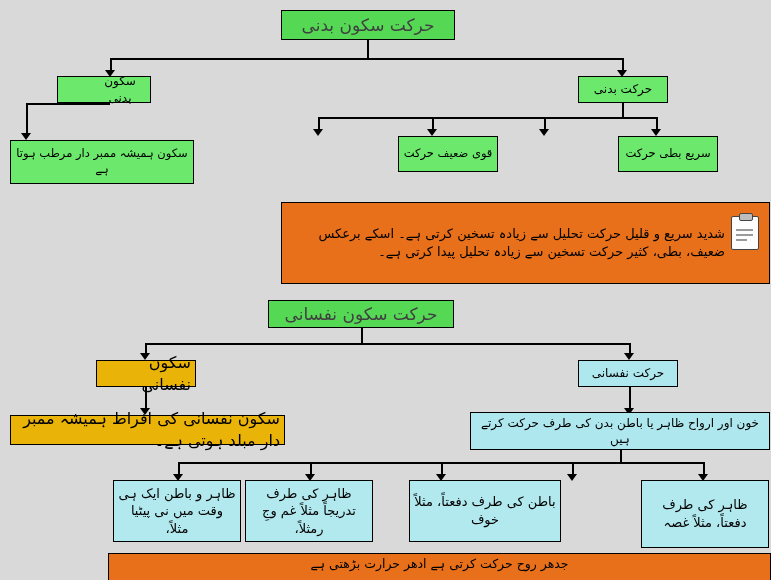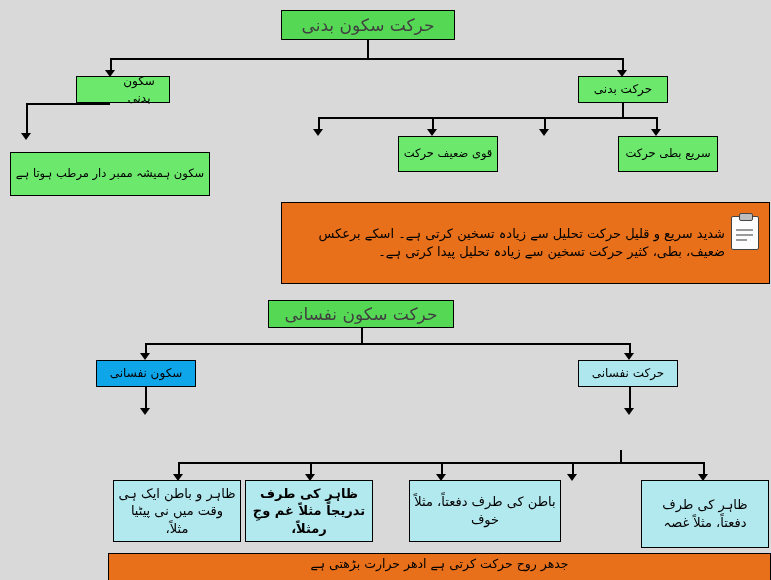--- a/index.html
+++ b/index.html
@@ -51,22 +51,22 @@
   }
   .orange {
     background: #e8701a;
     font-size: 13px;
     color: #000;
     border: 1px solid #000;
     text-align: justify;
     justify-content: flex-start;
   }
   .peach {
-    background: #0ea5e9;
-    font-size: 12px;
+    background: #eab308;
+    font-size: 16px;
     color: #000;
     text-align: right;
   }
   .cyan {
     background: #aee8ee;
     font-size: 12px;
     color: #000;
   }
   .cyan-small {
     background: #b2e9ef;
@@ -140,27 +140,27 @@
   <div class="node title" style="left:281px; top:10px; width:174px; height:30px;">حرکت سکون بدنی</div>
 
   <div class="line vline" style="left:367px; top:40px; height:18px;"></div>
 
   <div class="line hline" style="left:110px; top:58px; width:513px;"></div>
   <div class="line vline" style="left:110px; top:58px; height:14px;"></div>
   <div class="line vline" style="left:622px; top:58px; height:14px;"></div>
   <div class="arrow-down" style="left:105px; top:70px;"></div>
   <div class="arrow-down" style="left:617px; top:70px;"></div>
 
-  <div class="node green" style="left:76px; top:76px; width:94px; height:27px;padding-left:36px;">سکون بدنی</div>
+  <div class="node green" style="left:57px; top:76px; width:94px; height:27px;padding-left:36px;">سکون بدنی</div>
   <div class="node green" style="left:578px; top:76px; width:90px; height:27px;">حرکت بدنی</div>
 
   <div class="line vline" style="left:26px; top:103px; height:33px;"></div>
   <div class="line hline" style="left:26px; top:103px; width:84px;"></div>
   <div class="arrow-down" style="left:21px; top:133px;"></div>
-  <div class="node green-small" style="left:10px; top:152px; width:200px; height:44px;">سکون ہمیشہ ممبر دار مرطب ہوتا ہے</div>
+  <div class="node green-small" style="left:10px; top:140px; width:184px; height:44px;">سکون ہمیشہ ممبر دار مرطب ہوتا ہے</div>
 
   <div class="line vline" style="left:622px; top:103px; height:14px;"></div>
   <div class="line hline" style="left:318px; top:117px; width:338px;"></div>
   <div class="line vline" style="left:318px; top:117px; height:16px;"></div>
   <div class="line vline" style="left:432px; top:117px; height:16px;"></div>
   <div class="line vline" style="left:544px; top:117px; height:16px;"></div>
   <div class="line vline" style="left:656px; top:117px; height:16px;"></div>
   <div class="arrow-down" style="left:313px; top:129px;"></div>
   <div class="arrow-down" style="left:427px; top:129px;"></div>
   <div class="arrow-down" style="left:539px; top:129px;"></div>
@@ -183,37 +183,39 @@
   <div class="line vline" style="left:145px; top:343px; height:13px;"></div>
   <div class="line vline" style="left:629px; top:343px; height:13px;"></div>
   <div class="arrow-down" style="left:140px; top:353px;"></div>
   <div class="arrow-down" style="left:624px; top:353px;"></div>
 
   <div class="node peach" style="left:96px; top:360px; width:100px; height:27px;">سکون نفسانی</div>
   <div class="node cyan" style="left:578px; top:360px; width:100px; height:27px;">حرکت نفسانی</div>
 
   <div class="line vline" style="left:145px; top:387px; height:24px;"></div>
   <div class="arrow-down" style="left:140px; top:408px;"></div>
+  <div class="node peach" style="left:10px; top:415px; width:275px; height:30px;">سکون نفسانی کی افراط ہمیشہ ممبر دار مبلد ہوتی ہے۔</div>
 
   <div class="line vline" style="left:629px; top:387px; height:24px;"></div>
   <div class="arrow-down" style="left:624px; top:408px;"></div>
+  <div class="node cyan" style="left:470px; top:412px; width:300px; height:38px;">خون اور ارواح ظاہر یا باطن بدن کی طرف حرکت کرتے ہیں</div>
 
   <div class="line vline" style="left:620px; top:450px; height:12px;"></div>
   <div class="line hline" style="left:178px; top:462px; width:525px;"></div>
   <div class="line vline" style="left:178px; top:462px; height:16px;"></div>
   <div class="line vline" style="left:310px; top:462px; height:16px;"></div>
   <div class="line vline" style="left:441px; top:462px; height:16px;"></div>
   <div class="line vline" style="left:572px; top:462px; height:16px;"></div>
   <div class="line vline" style="left:703px; top:462px; height:16px;"></div>
   <div class="arrow-down" style="left:173px; top:474px;"></div>
   <div class="arrow-down" style="left:305px; top:474px;"></div>
   <div class="arrow-down" style="left:436px; top:474px;"></div>
   <div class="arrow-down" style="left:567px; top:474px;"></div>
   <div class="arrow-down" style="left:698px; top:474px;"></div>
 
   <div class="node cyan-small" style="left:113px; top:480px; width:128px; height:62px;">ظاہر و باطن ایک ہی وقت میں نی پیٹیا مثلاً،</div>
-  <div class="node cyan-small" style="left:245px; top:480px; width:128px; height:62px;font-weight:bold;">ظاہر کی طرف تدریجاً مثلاً غم وجِ رمثلاً،</div>
+  <div class="node cyan-small" style="left:245px; top:480px; width:128px; height:62px;">ظاہر کی طرف تدریجاً مثلاً غم وجِ رمثلاً،</div>
   <div class="node cyan-small" style="left:377px; top:480px; width:152px; height:62px;margin-left:32px;">باطن کی طرف دفعتاً، مثلاً خوف</div>
   <div class="node cyan-small" style="left:641px; top:480px; width:128px; height:68px;">ظاہر کی طرف دفعتاً، مثلاً غصہ</div>
 
   <div class="bottom-orange">جدھر روح حرکت کرتی ہے ادھر حرارت بڑھتی ہے</div>
 
 </div>
 
 </body></html>

